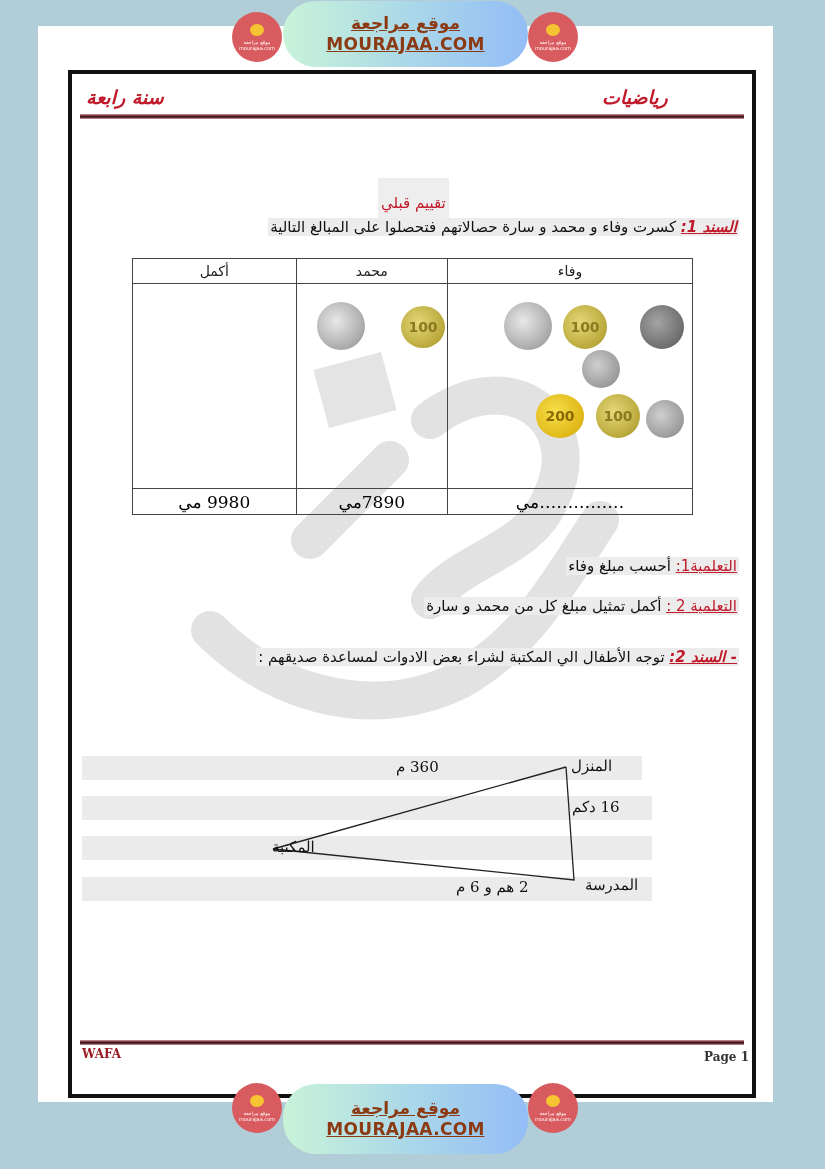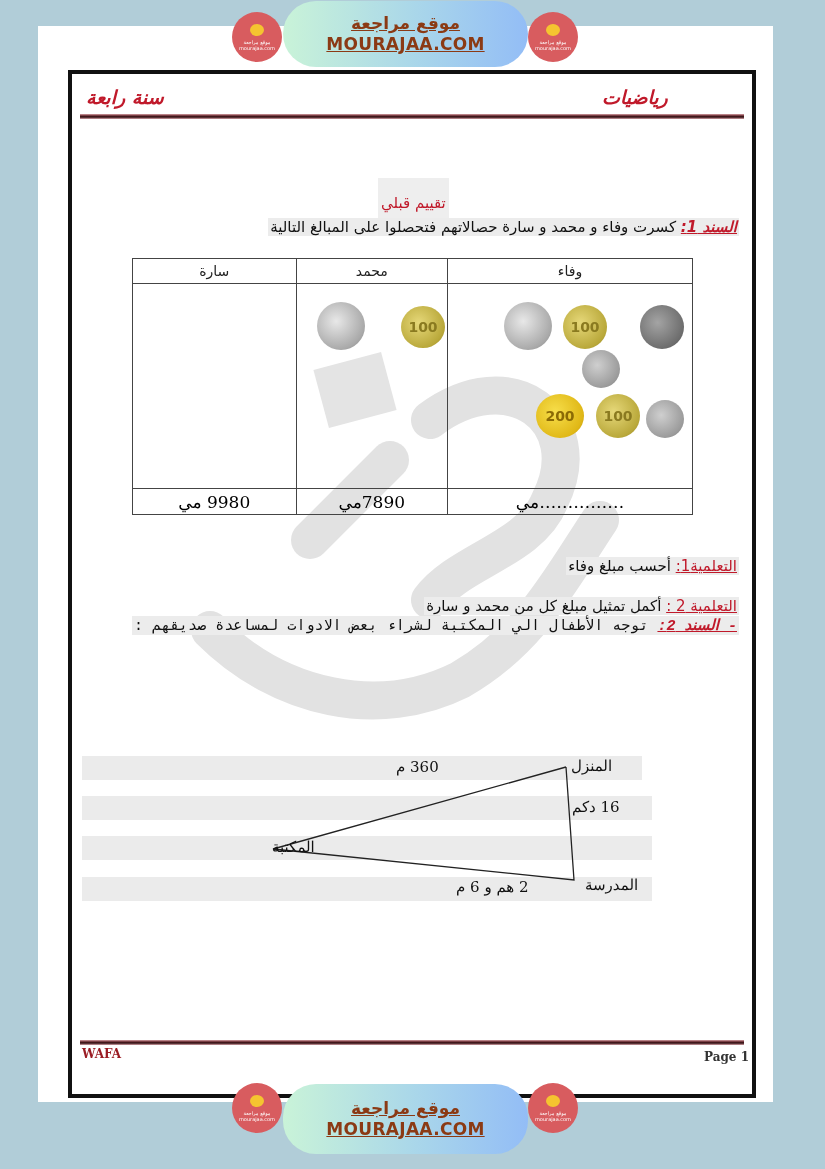--- a/index.html
+++ b/index.html
@@ -114,21 +114,21 @@
 <div class="para" style="top:218px;">
   <span class="lbl">السند 1:</span>
   <span>كسرت وفاء و محمد و سارة حصالاتهم فتحصلوا على المبالغ التالية</span>
 </div>
 
 <table class="amounts">
   <tbody>
       <tr>
     <th>وفاء</th>
     <th>محمد</th>
-    <th>سارة</th>
+    <th>أكمل</th>
   </tr>
   <tr>
     <td class="coins">
       <div class="coin silver" style="right:140px; top:18px; width:48px; height:48px;"></div>
       <div class="coin gold" style="right:85px; top:21px; width:44px; height:44px;">100</div>
       <div class="coin dark" style="right:8px; top:21px; width:44px; height:44px;"></div>
       <div class="coin grey" style="right:72px; top:66px; width:38px; height:38px;"></div>
       <div class="coin brightgold" style="right:108px; top:110px; width:48px; height:44px;">200</div>
       <div class="coin gold" style="right:52px; top:110px; width:44px; height:44px;">100</div>
       <div class="coin grey" style="right:8px; top:116px; width:38px; height:38px;"></div>
@@ -148,21 +148,21 @@
   </table>
 
 <div class="para" style="top:557px;">
   <span class="lbl2">التعلمية1:</span>
   <span> أحسب مبلغ وفاء</span>
 </div>
 <div class="para" style="top:597px;">
   <span class="lbl2">التعلمية 2 :</span>
   <span>  أكمل تمثيل مبلغ كل من محمد و سارة</span>
 </div>
-<div class="para" style="top:616px;font-family:Liberation Mono, monospace;">
+<div class="para" style="top:648px;">
   <span class="lbl">- السند 2:</span>
   <span> توجه الأطفال الي المكتبة لشراء بعض الادوات لمساعدة صديقهم :</span>
 </div>
 
 <div class="band" style="top:756px; width:560px;"></div>
 <div class="band" style="top:796px; width:570px;"></div>
 <div class="band" style="top:836px; width:570px;"></div>
 <div class="band" style="top:877px; width:570px;"></div>
 
 <svg style="position:absolute; left:0; top:0; width:825px; height:1169px; pointer-events:none;">

